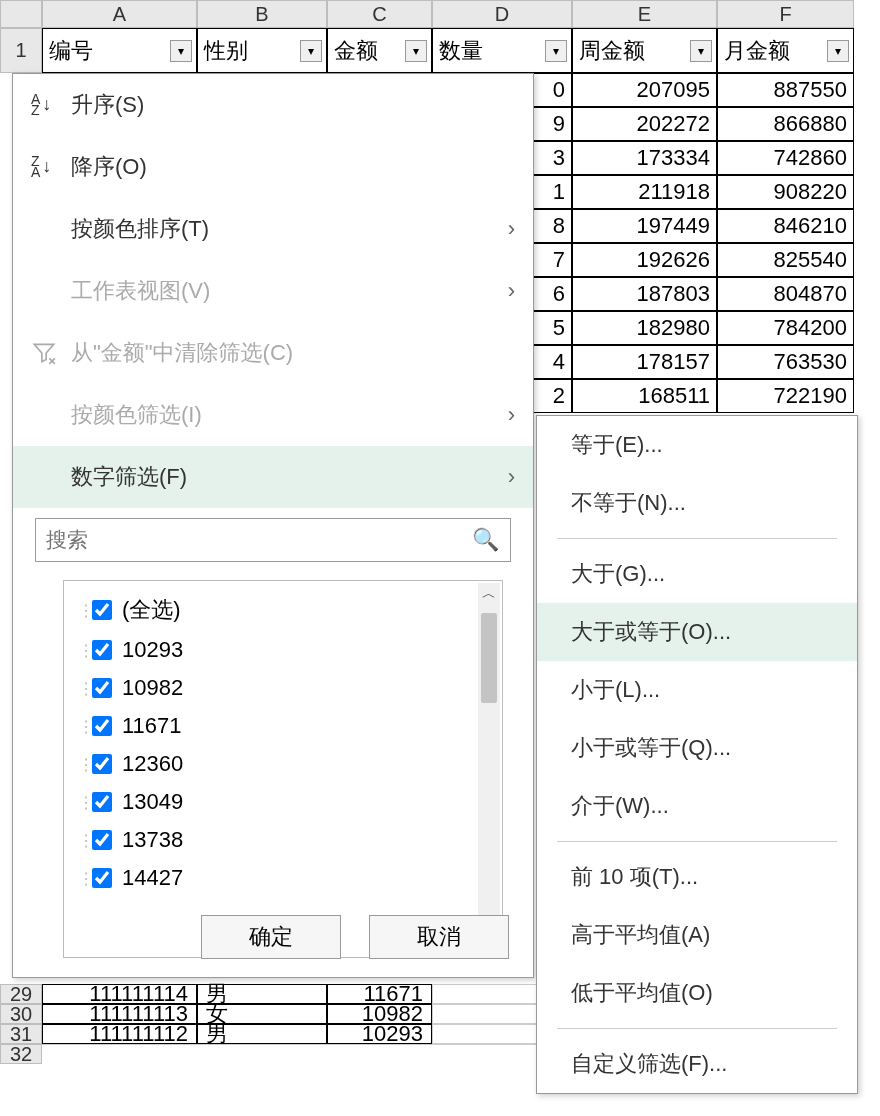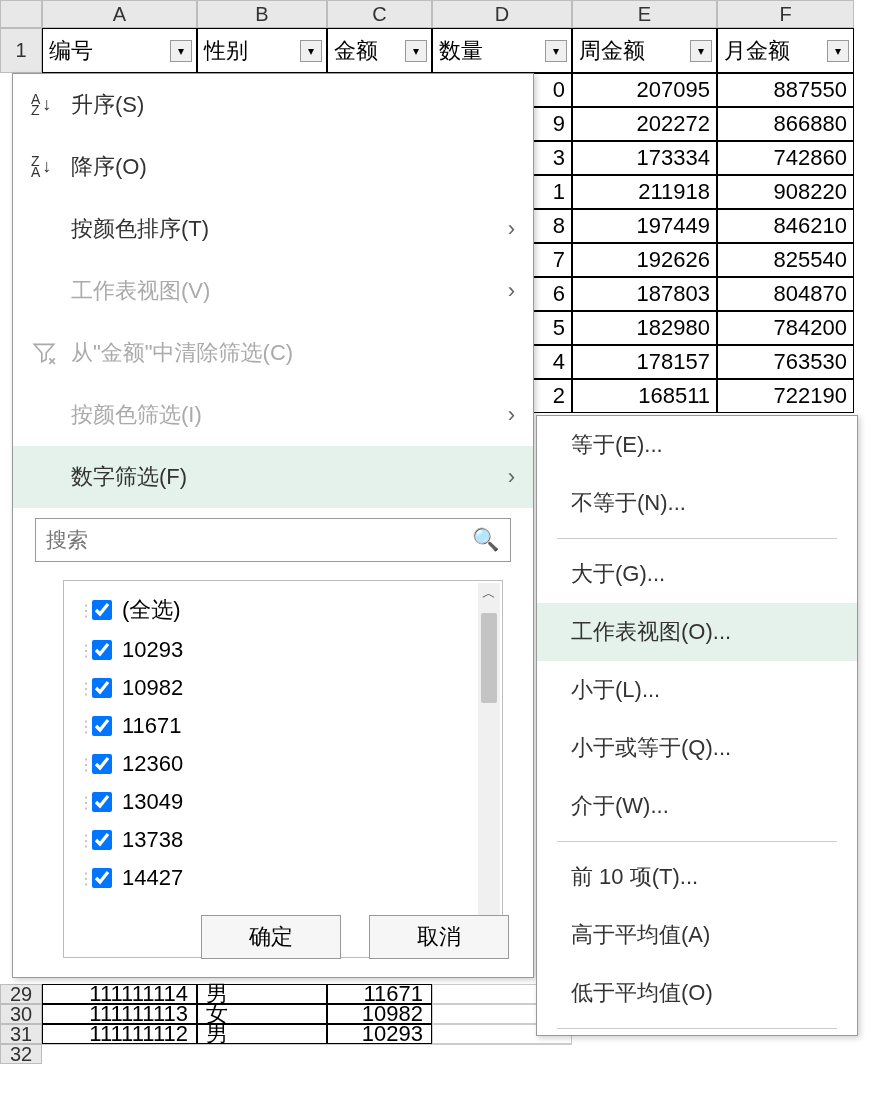--- a/index.html
+++ b/index.html
@@ -502,29 +502,30 @@
     <div class="btn">确定</div>
     <div class="btn">取消</div>
   </div>
 </div>
 
 <div class="submenu">
   <div class="sm-item">等于(E)...</div>
   <div class="sm-item">不等于(N)...</div>
   <div class="sm-sep"></div>
   <div class="sm-item">大于(G)...</div>
-  <div class="sm-item hl">工作表视图(O)...</div>
+  <div class="sm-item hl">大于或等于(O)...</div>
   <div class="sm-item">小于(L)...</div>
   <div class="sm-item">小于或等于(Q)...</div>
   <div class="sm-item">介于(W)...</div>
   <div class="sm-sep"></div>
   <div class="sm-item">前 10 项(T)...</div>
   <div class="sm-item">高于平均值(A)</div>
   <div class="sm-item">低于平均值(O)</div>
   <div class="sm-sep"></div>
+  <div class="sm-item">自定义筛选(F)...</div>
 </div>
 
 <div class="bottom-rows" id="bottom-rows">
     <div class="br-row">
       <div class="br-rowhead">29</div>
       <div class="br-cell br-A">111111114</div>
       <div class="br-cell br-B">男</div>
       <div class="br-cell br-C">11671</div>
       <div class="br-cell br-D" style="border: 1px solid rgb(204, 204, 204);"></div>
     </div>

